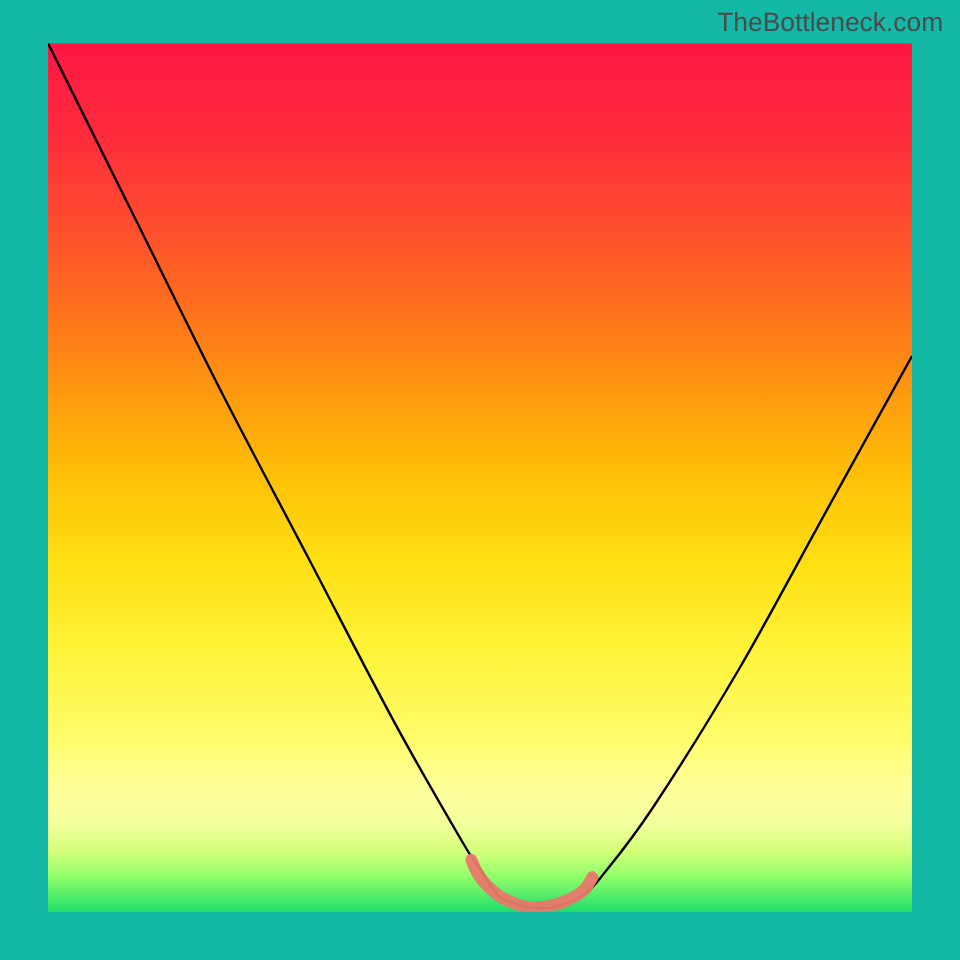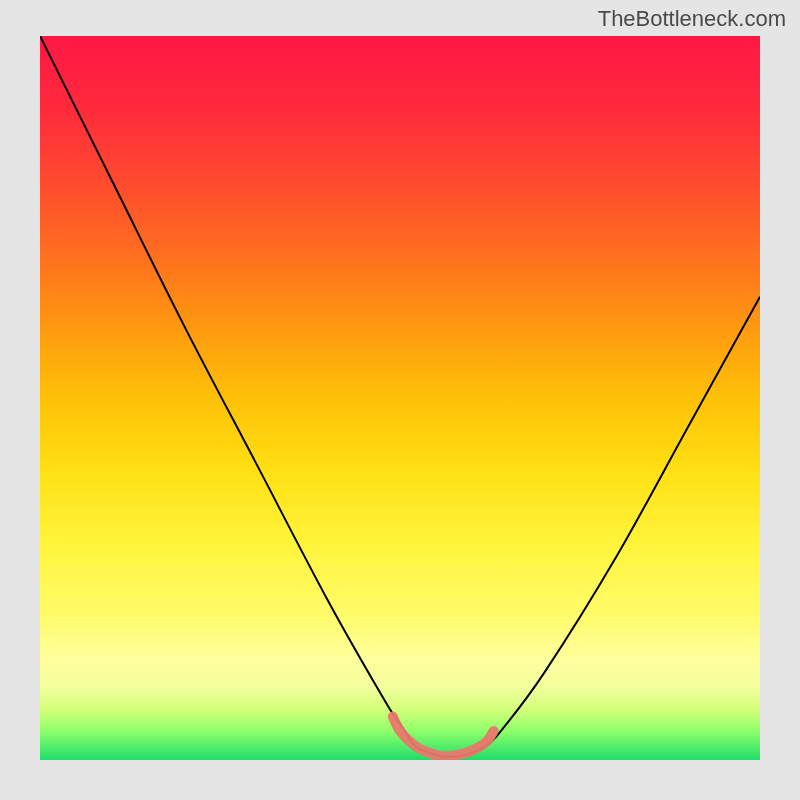--- a/index.html
+++ b/index.html
@@ -8,21 +8,21 @@
     background: #000;
     width: 800px;
     height: 800px;
     overflow: hidden;
     font-family: Arial, sans-serif;
   }
   .container {
     position: relative;
     width: 800px;
     height: 800px;
-    background: #e5e5e5;
+    background: #14b8a6;
   }
   .watermark {
     position: absolute;
     top: 6px;
     right: 14px;
     color: #4a4a4a;
     font-size: 22px;
     font-weight: 500;
     z-index: 10;
   }

